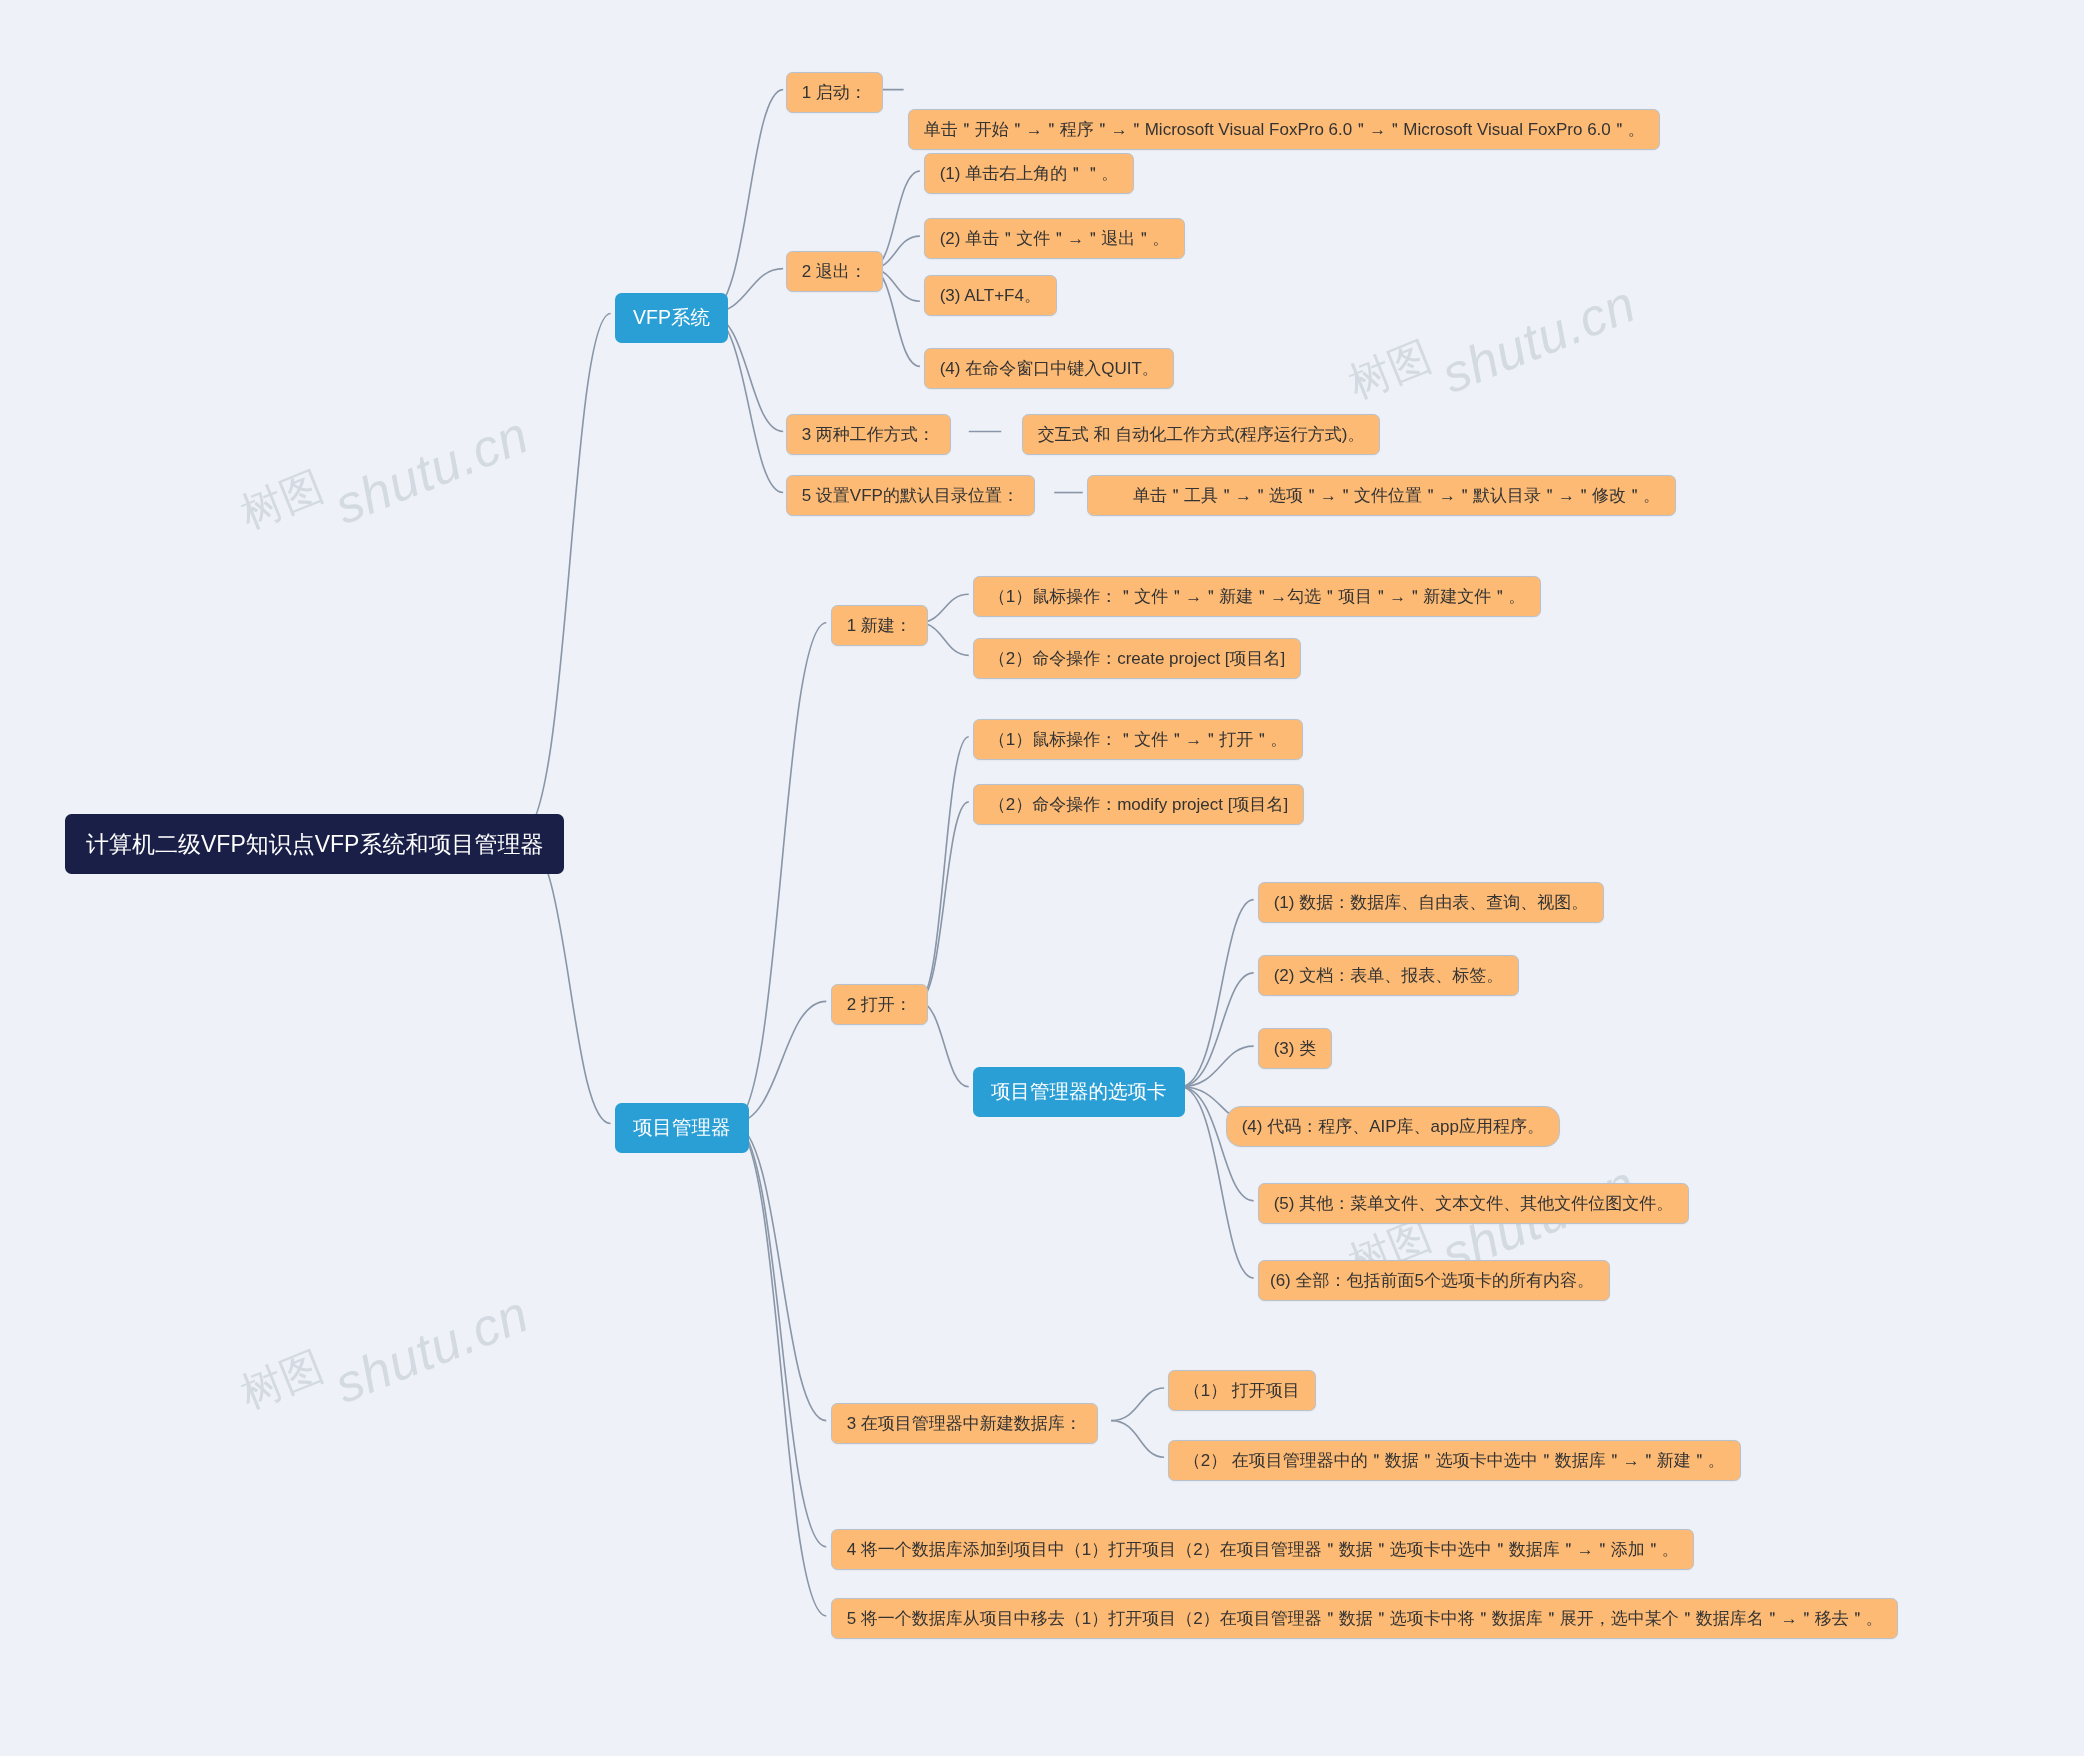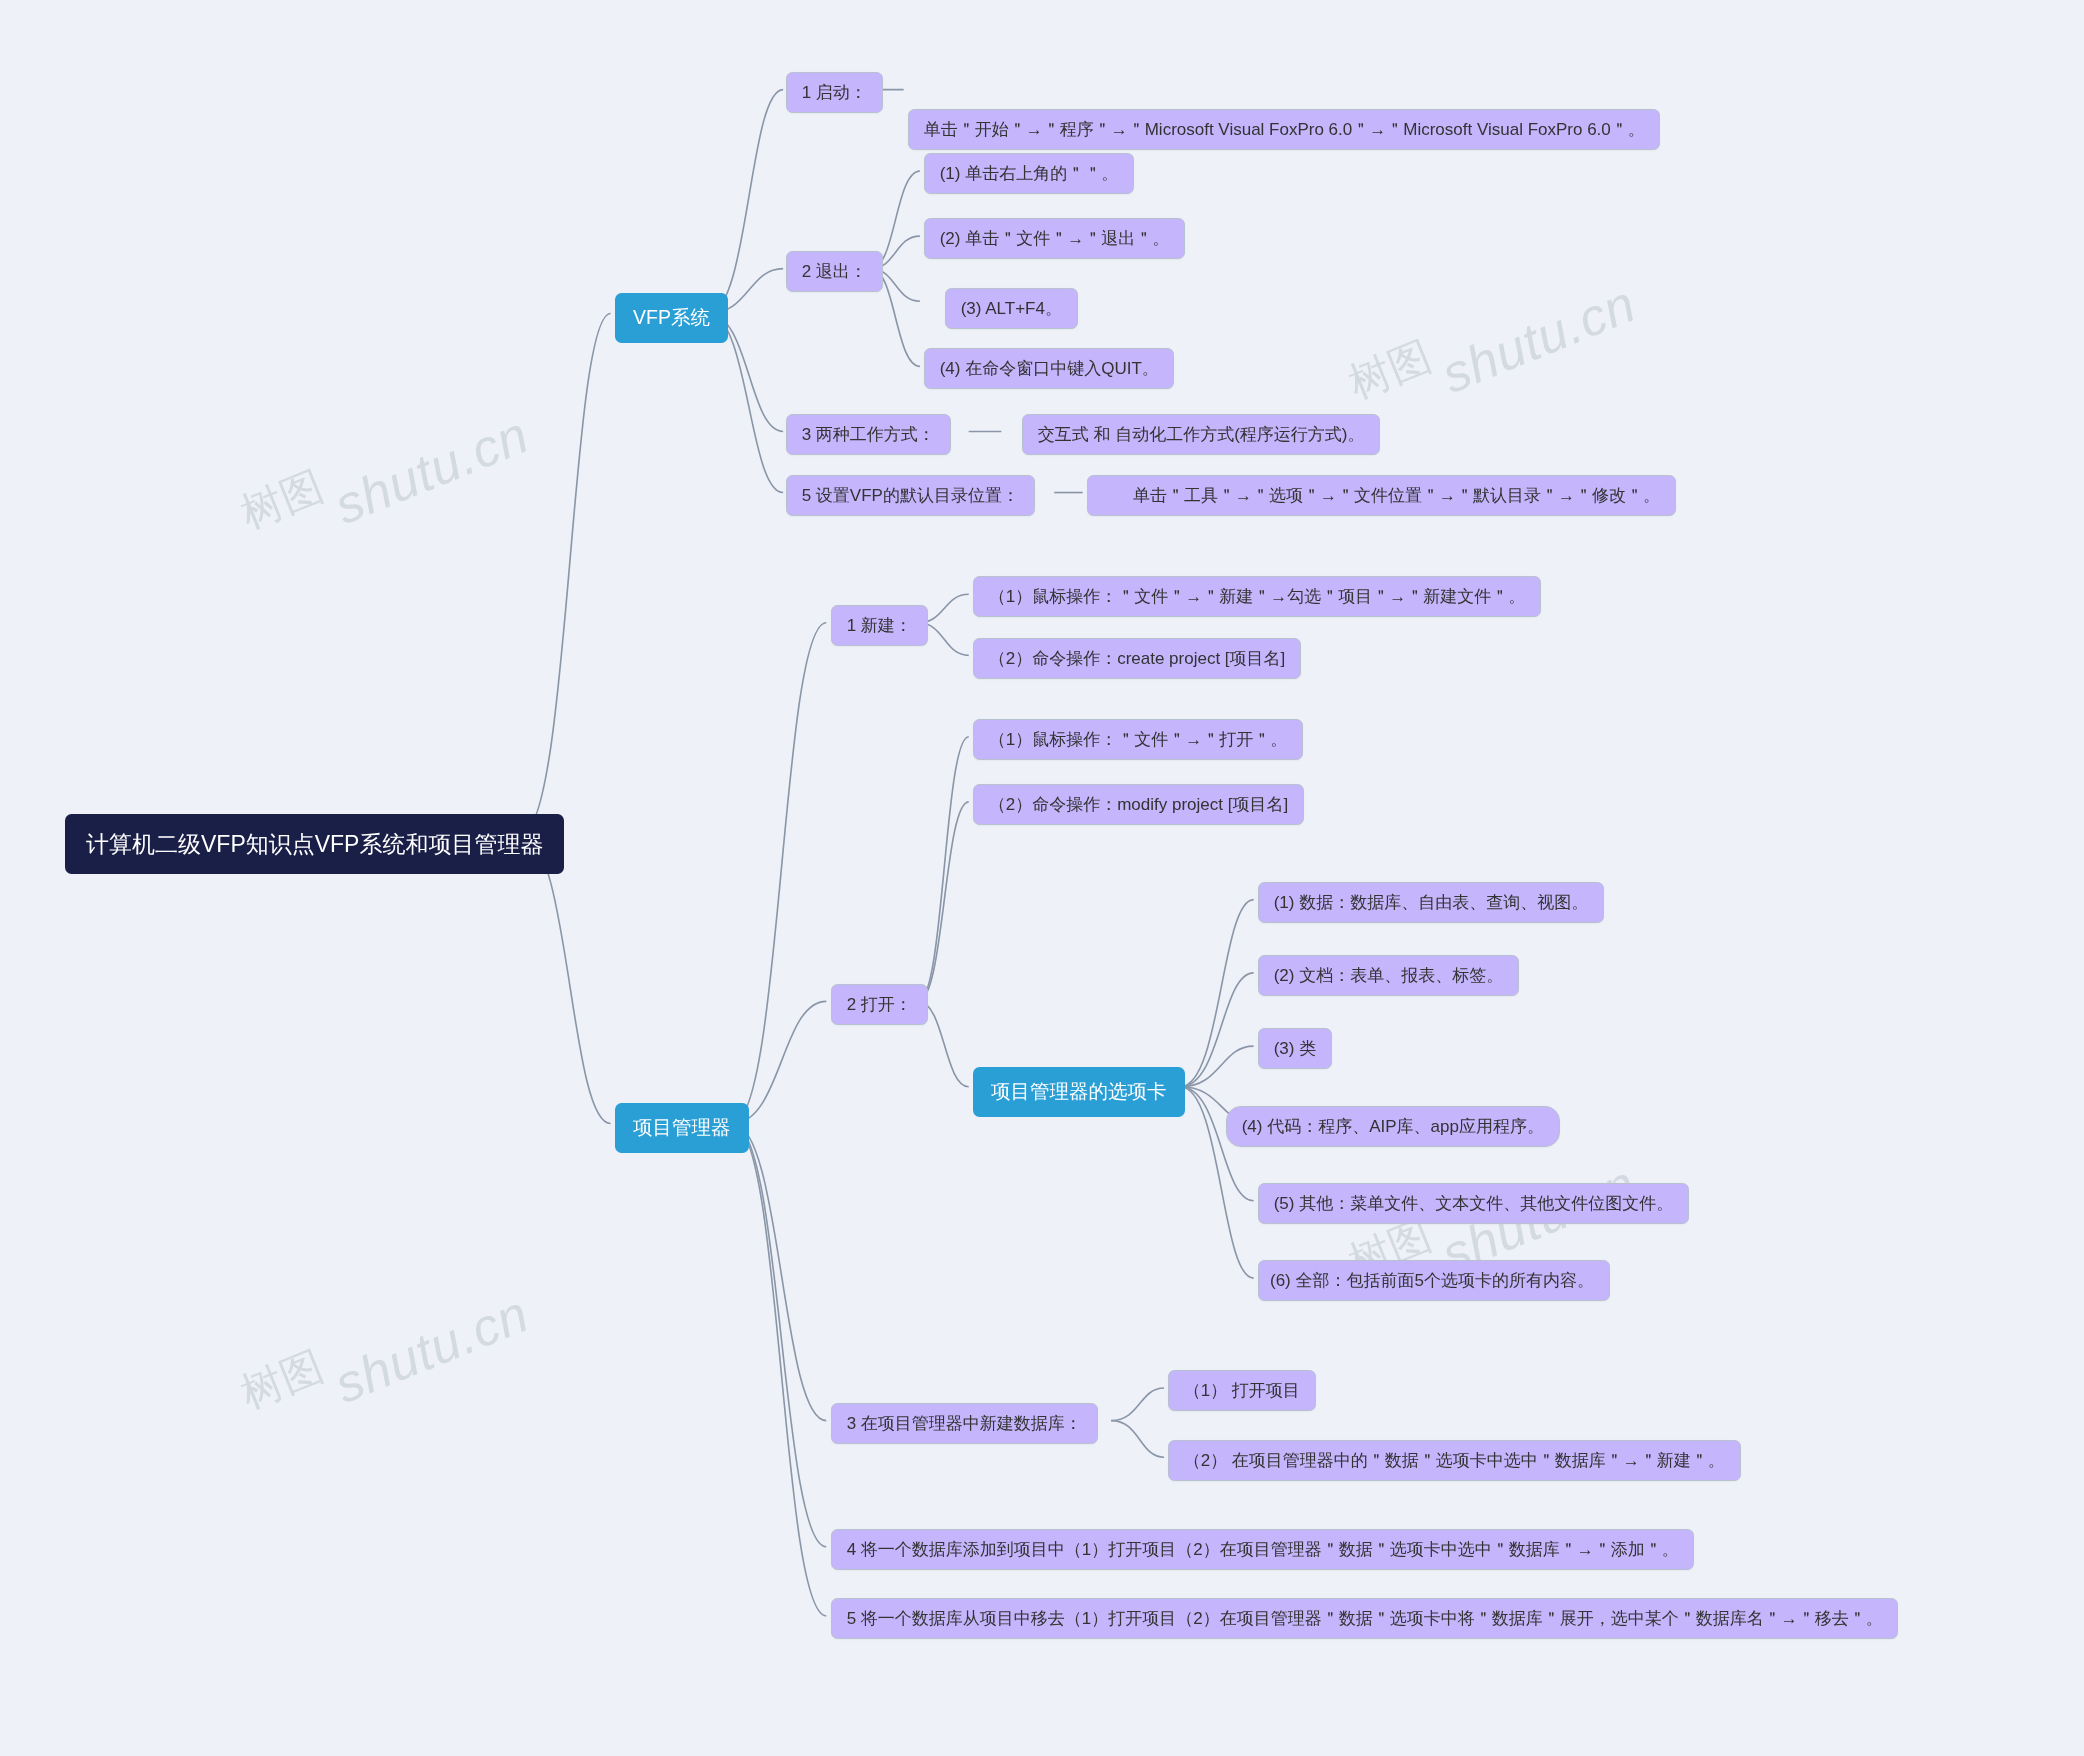--- a/index.html
+++ b/index.html
@@ -35,21 +35,21 @@
     border-radius: 6.5px;
   }
   .branch {
     background: #2a9fd6;
     color: #fff;
     padding: 11.4px 18px;
     font-size: 19.5px;
     border-radius: 6.5px;
   }
   .leaf, .mid {
-    background: #c4b5fd;
+    background: #fdba74;
     color: #333;
     border: 0.8px solid #b8c2cf;
     padding: 8.1px 14.7px;
     font-size: 17px;
     border-radius: 6.5px;
     box-shadow: 0 0.8px 1.6px rgba(0,0,0,0.04);
   }
   .watermark {
     position: absolute;
     color: rgba(120,130,150,0.22);
@@ -120,21 +120,21 @@
 <div class="node root" style="left:65px; top:814px;">计算机二级VFP知识点VFP系统和项目管理器</div>
 
 <div class="node branch" style="left:615px; top:293px;">VFP系统</div>
 
 <div class="node mid" style="left:786px; top:72px;">1 启动：</div>
 <div class="node leaf" style="left:908px; top:72px;margin-top:37px;">单击＂开始＂→＂程序＂→＂Microsoft Visual FoxPro 6.0＂→＂Microsoft Visual FoxPro 6.0＂。</div>
 
 <div class="node mid" style="left:786px; top:251px;">2 退出：</div>
 <div class="node leaf" style="left:924px; top:153px;">(1) 单击右上角的＂＂。</div>
 <div class="node leaf" style="left:924px; top:218px;">(2) 单击＂文件＂→＂退出＂。</div>
-<div class="node leaf" style="left:924px; top:288px;margin-left:21px;">(3) ALT+F4。</div>
+<div class="node leaf" style="left:924px; top:275px;">(3) ALT+F4。</div>
 <div class="node leaf" style="left:924px; top:348px;">(4) 在命令窗口中键入QUIT。</div>
 
 <div class="node mid" style="left:786px; top:414px;">3 两种工作方式：</div>
 <div class="node leaf" style="left:1006px; top:414px;margin-left:16px;">交互式 和 自动化工作方式(程序运行方式)。</div>
 
 <div class="node mid" style="left:786px; top:475px;">5 设置VFP的默认目录位置：</div>
 <div class="node leaf" style="left:1087px; top:475px;padding-left:45px;">单击＂工具＂→＂选项＂→＂文件位置＂→＂默认目录＂→＂修改＂。</div>
 
 <div class="node branch" style="left:615px; top:1103px;">项目管理器</div>
 

